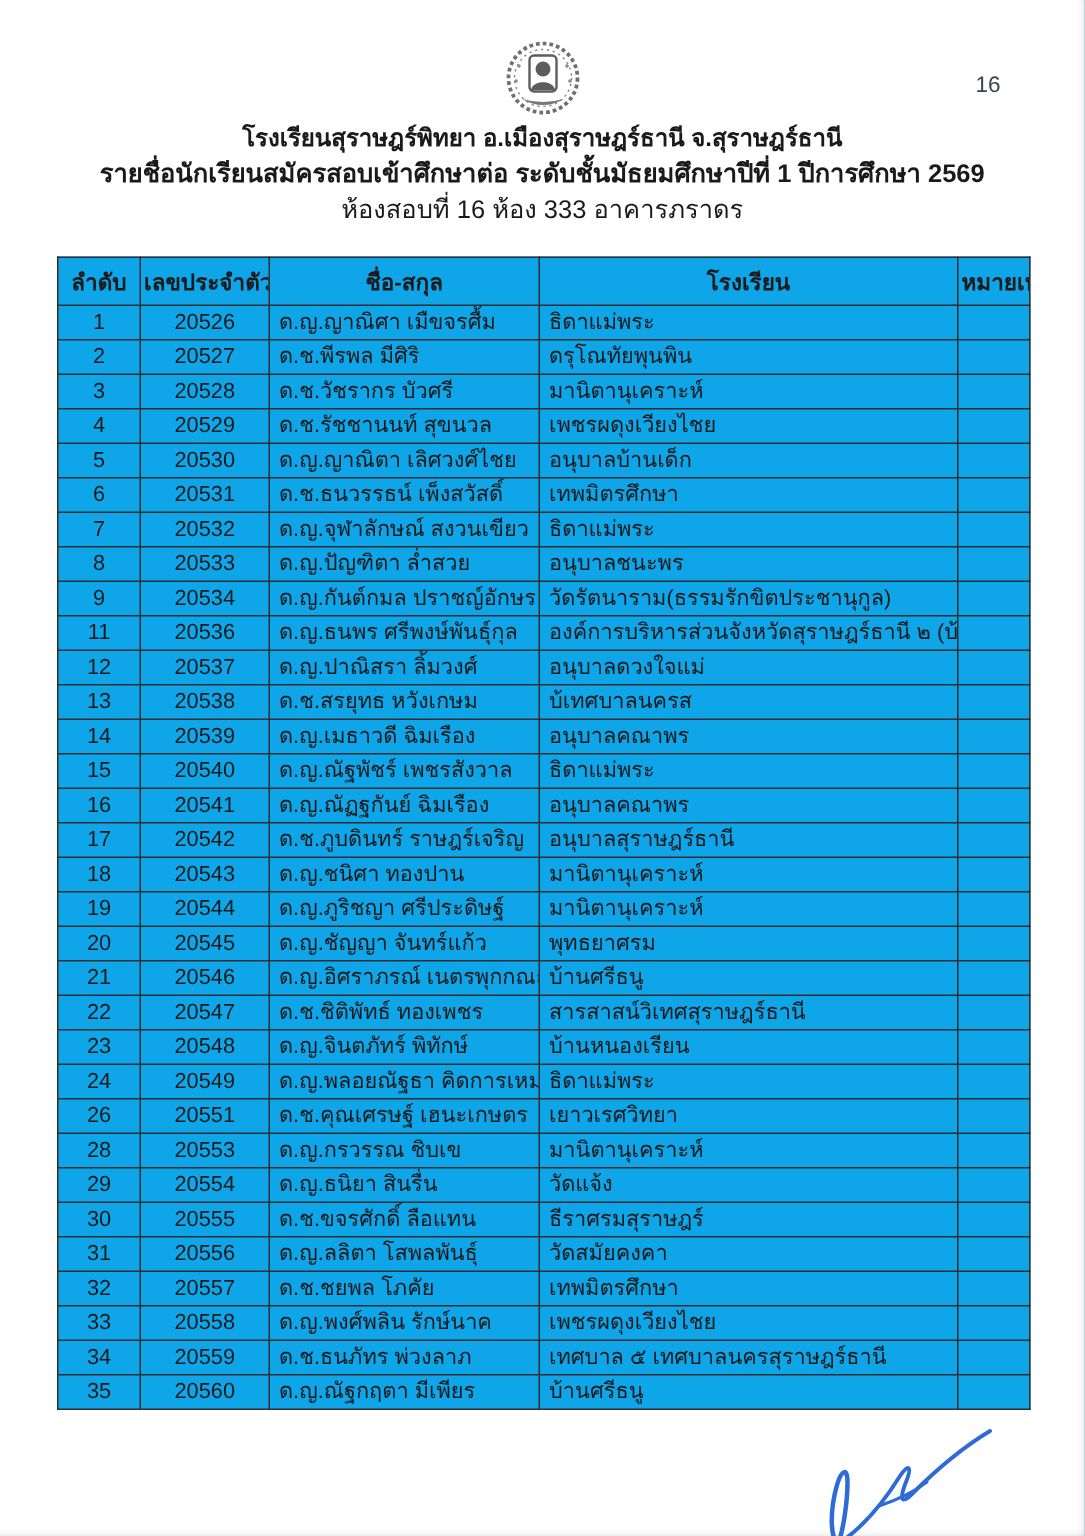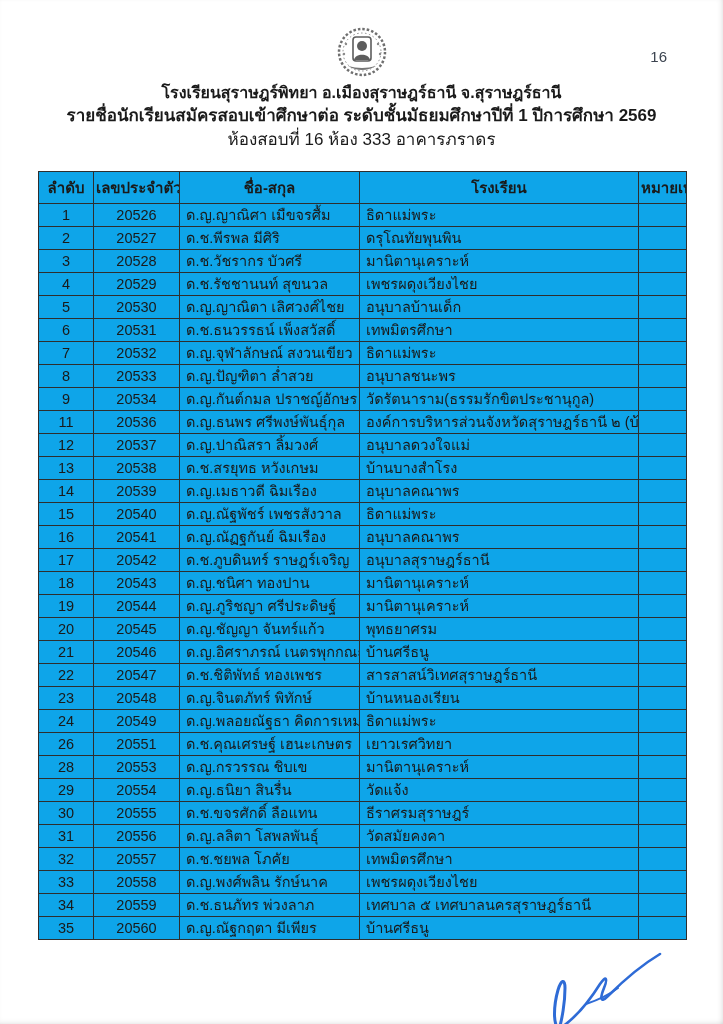--- a/index.html
+++ b/index.html
@@ -178,21 +178,21 @@
           <td class="c0">12</td>
           <td class="c1">20537</td>
           <td class="c2">ด.ญ.ปาณิสรา ลิ้มวงศ์</td>
           <td class="c3">อนุบาลดวงใจแม่</td>
           <td class="c4"></td>
         </tr>
         <tr>
           <td class="c0">13</td>
           <td class="c1">20538</td>
           <td class="c2">ด.ช.สรยุทธ หวังเกษม</td>
-          <td class="c3">บ้านบางสำโรง</td>
+          <td class="c3">บ้เทศบาลนครส</td>
           <td class="c4"></td>
         </tr>
         <tr>
           <td class="c0">14</td>
           <td class="c1">20539</td>
           <td class="c2">ด.ญ.เมธาวดี ฉิมเรือง</td>
           <td class="c3">อนุบาลคณาพร</td>
           <td class="c4"></td>
         </tr>
         <tr>

